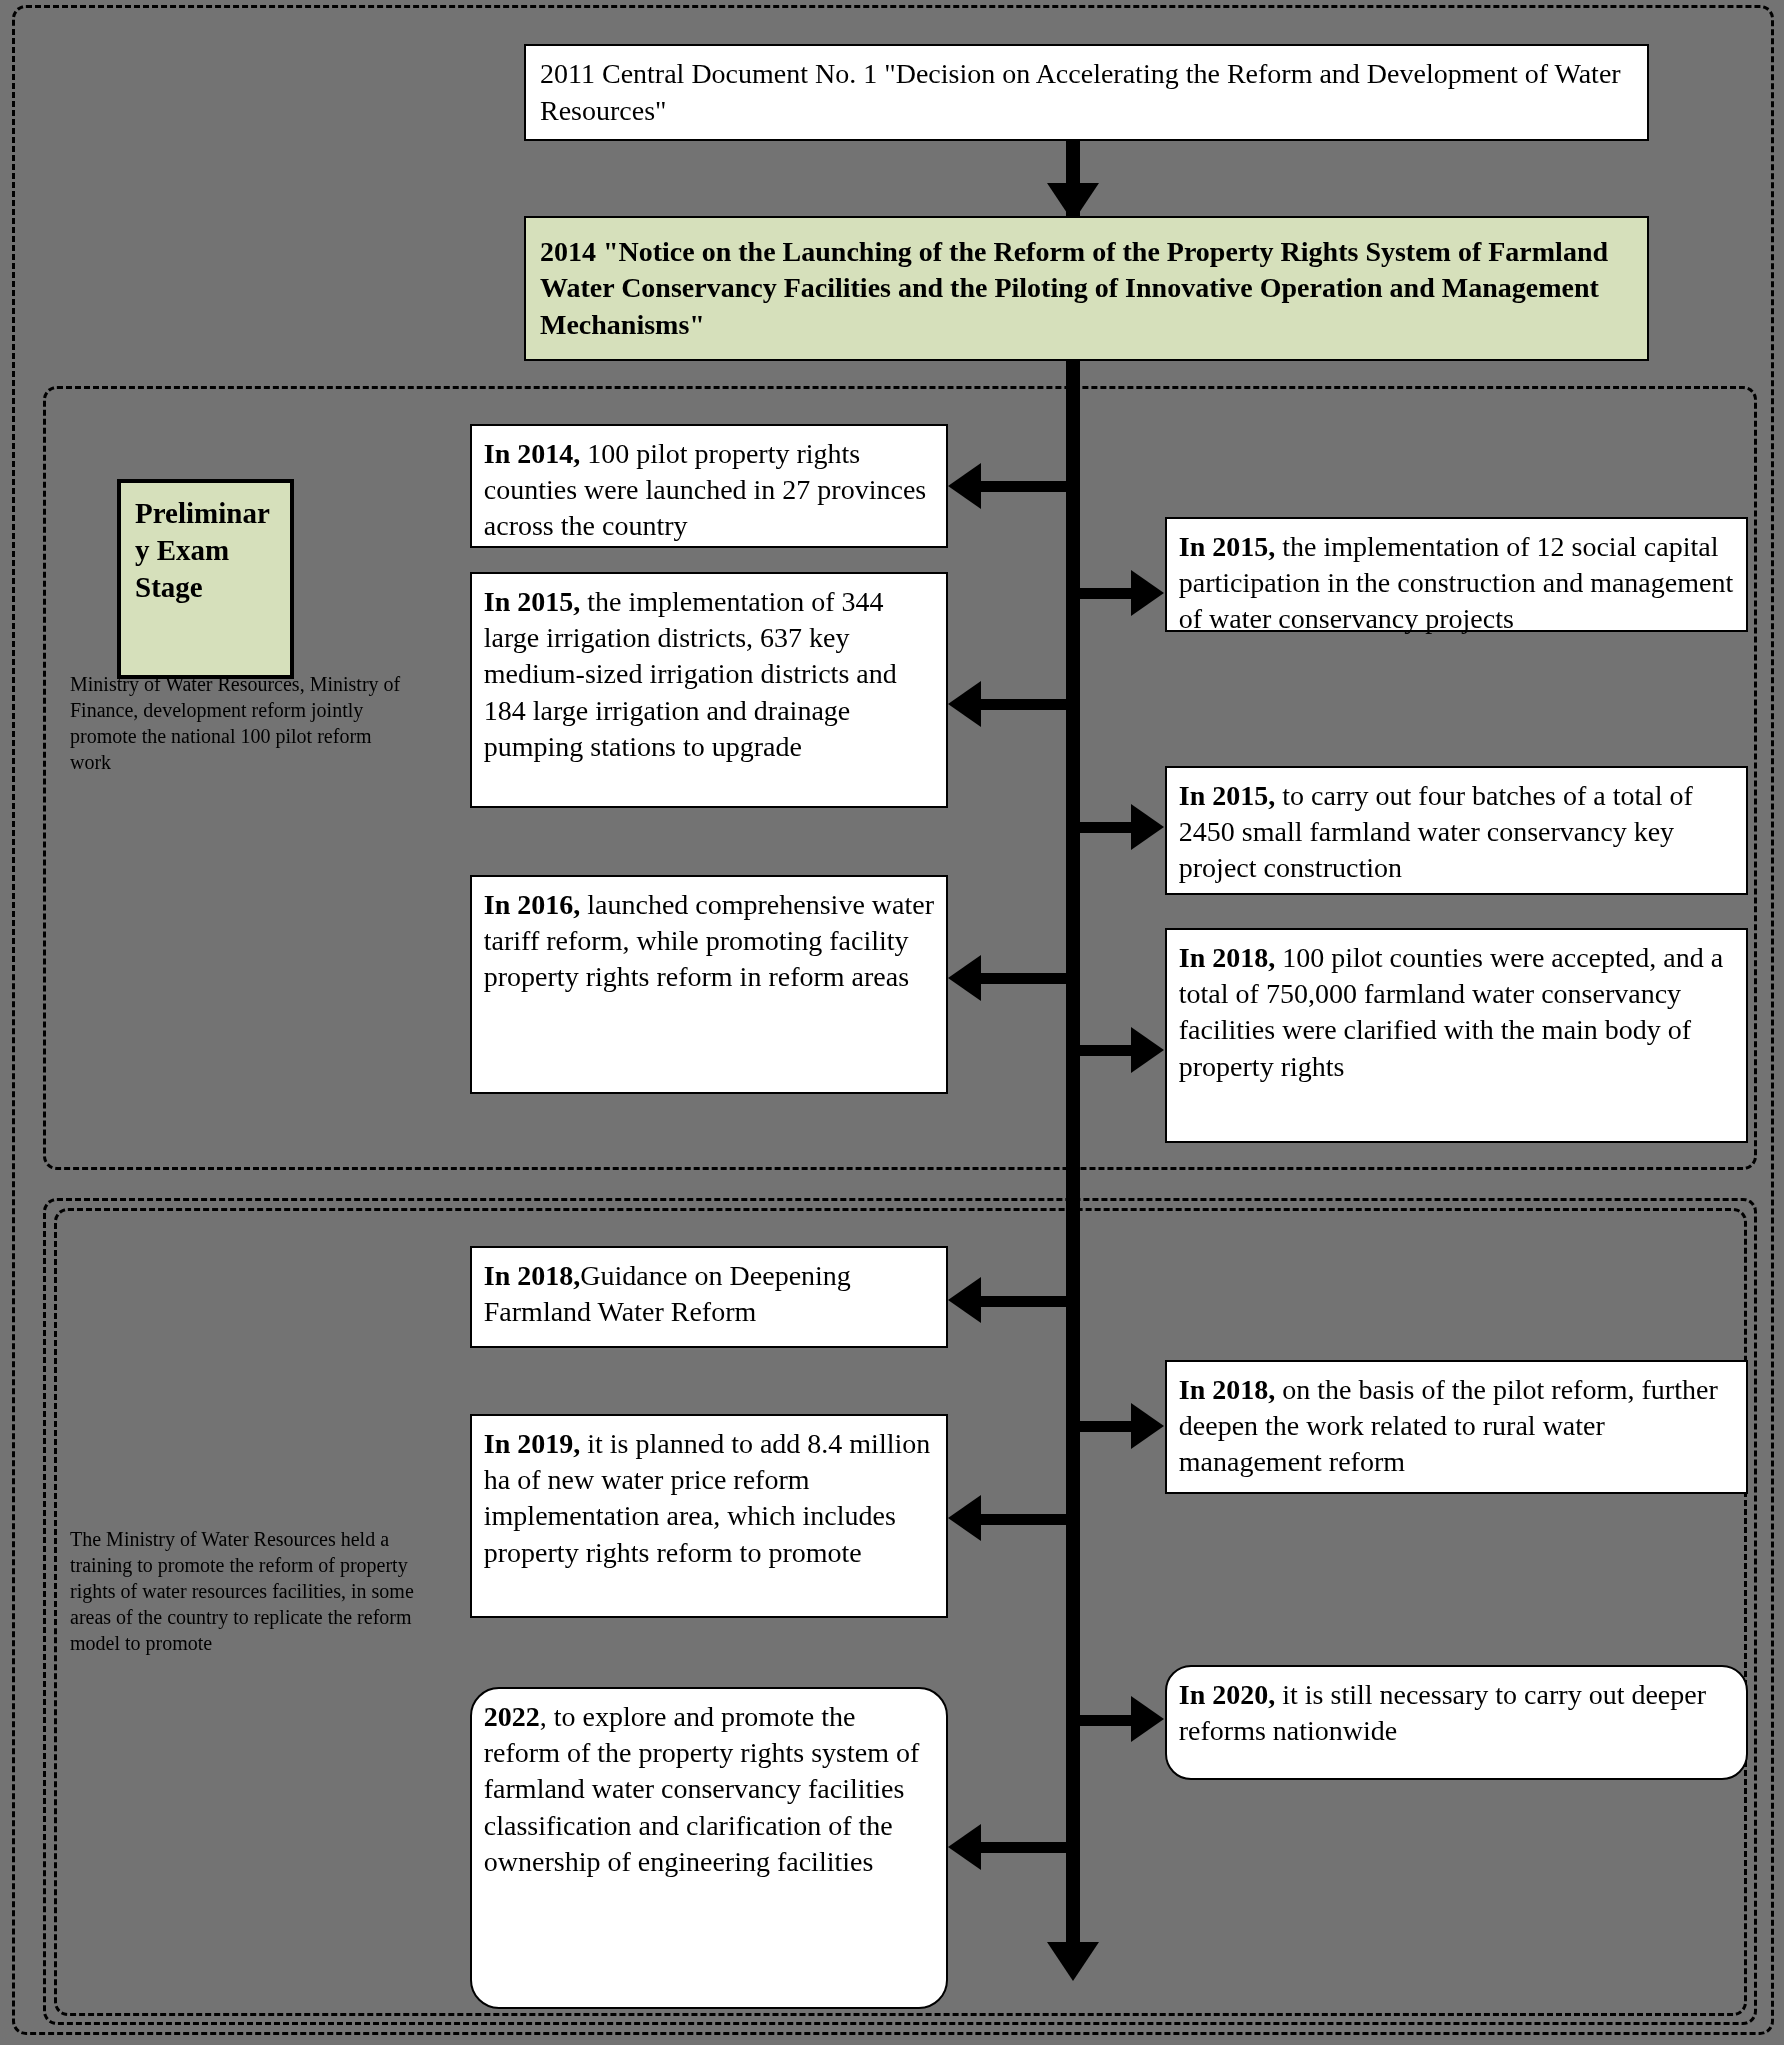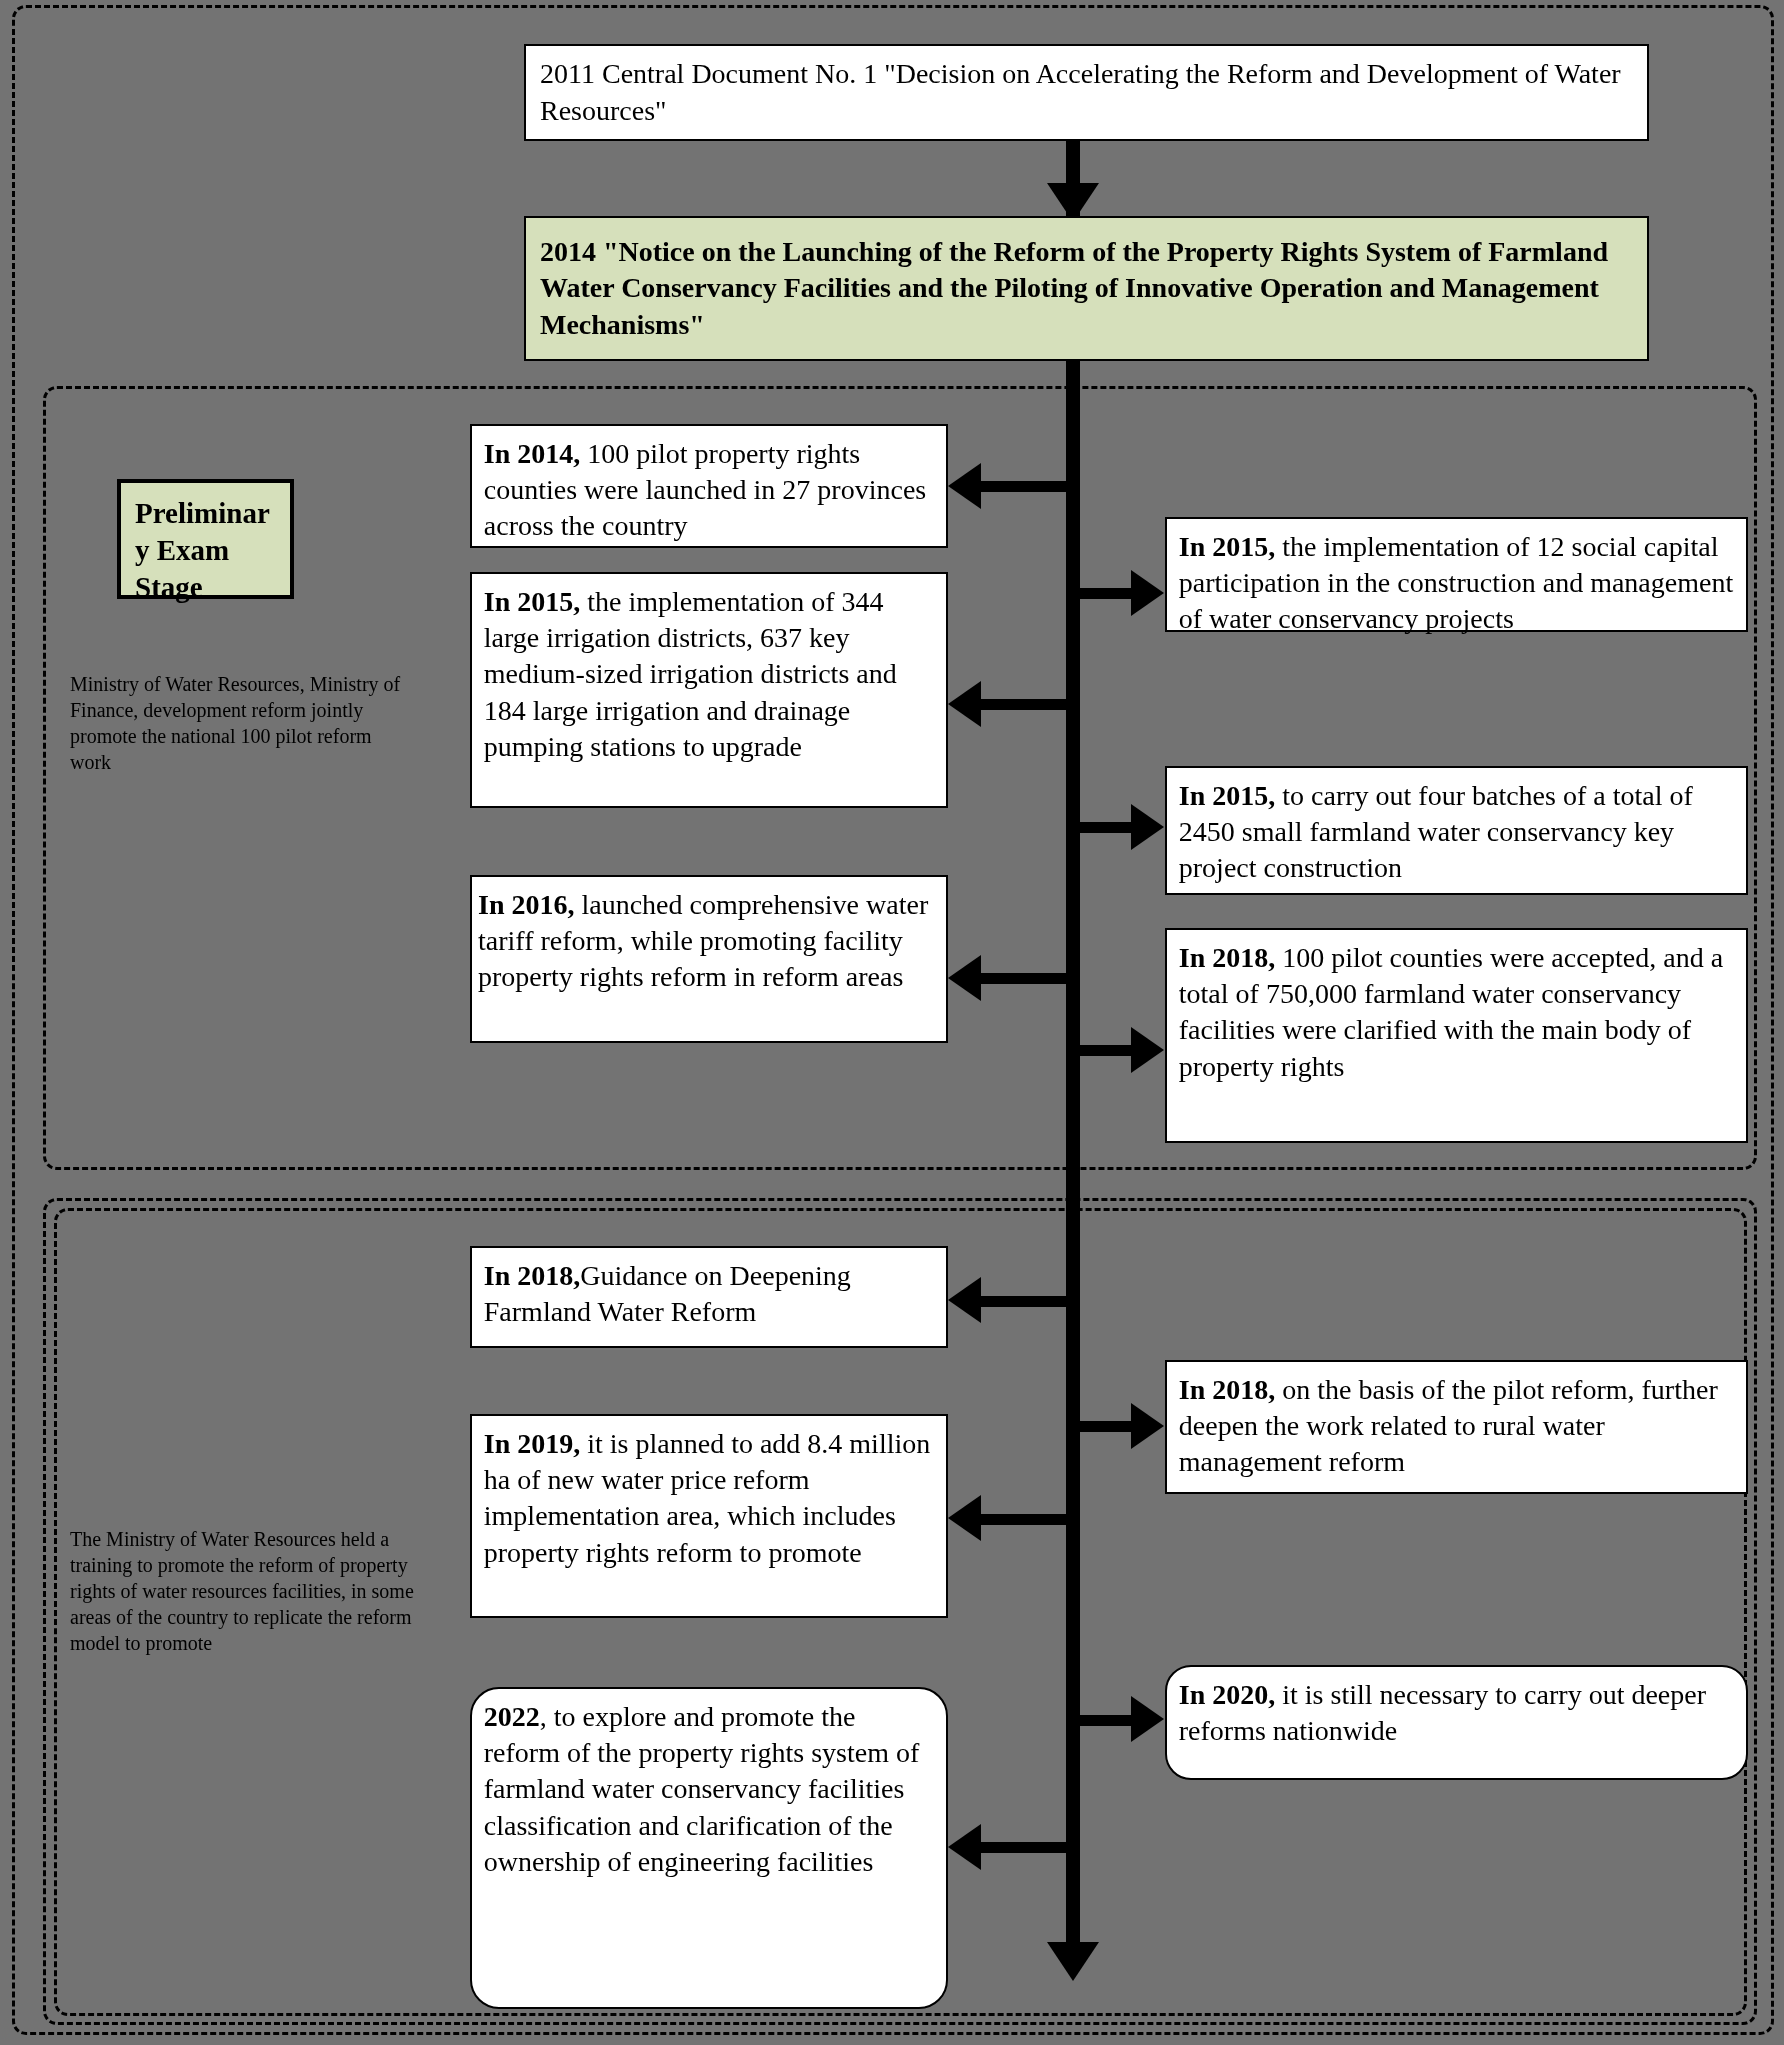--- a/index.html
+++ b/index.html
@@ -51,21 +51,21 @@
     left:524px; top:216px; width:1125px; height:145px;
     display:flex; align-items:center;
     font-weight:bold;
     padding:5.4px 14px;
   }
 
   
   .lbox{ left:470px; width:478px; }
   #l-2014{ top:424px;  height:124px; }
   #l-2015{ top:572px; height:236px; }
-  #l-2016{ top:875px; height:168px;padding-left:6px; }
+  #l-2016{ top:875px; height:219px; }
   #l-2018{ top:1246px; height:102px; }
   #l-2019{ top:1414px; height:204px; }
   #l-2022{ top:1687px; height:322px;border-radius:29px; }
 
   
   .rbox{ left:1165px; width:583px; }
   #r-2015a{ top:517px;  height:115px; }
   #r-2015b{ top:766px; height:129px; }
   #r-2018a{ top:928px; height:215px; }
   #r-2018b{ top:1360px; height:134px; }
@@ -75,21 +75,21 @@
   .chip{
     position:absolute;
     box-sizing:border-box;
     border:4.3px solid #000;
     background:#d6e0bb;
     font-weight:bold;
     font-size:29px;
     line-height:1.28;
     padding:11.8px 14px;
   }
-  #chip-stage1{ left:117px; top:479px;  width:177px; height:120px; }
+  #chip-stage1{ left:117px; top:479px;  width:177px; height:200px; }
   #chip-stage2{ left:114px; top:1343px; width:188px; height:140px; }
 
   
   .sidetext{
     position:absolute;
     font-size:20px;
     line-height:1.30;
     width:344px;
   }
   #side1{ left:70px; top:671px; }

